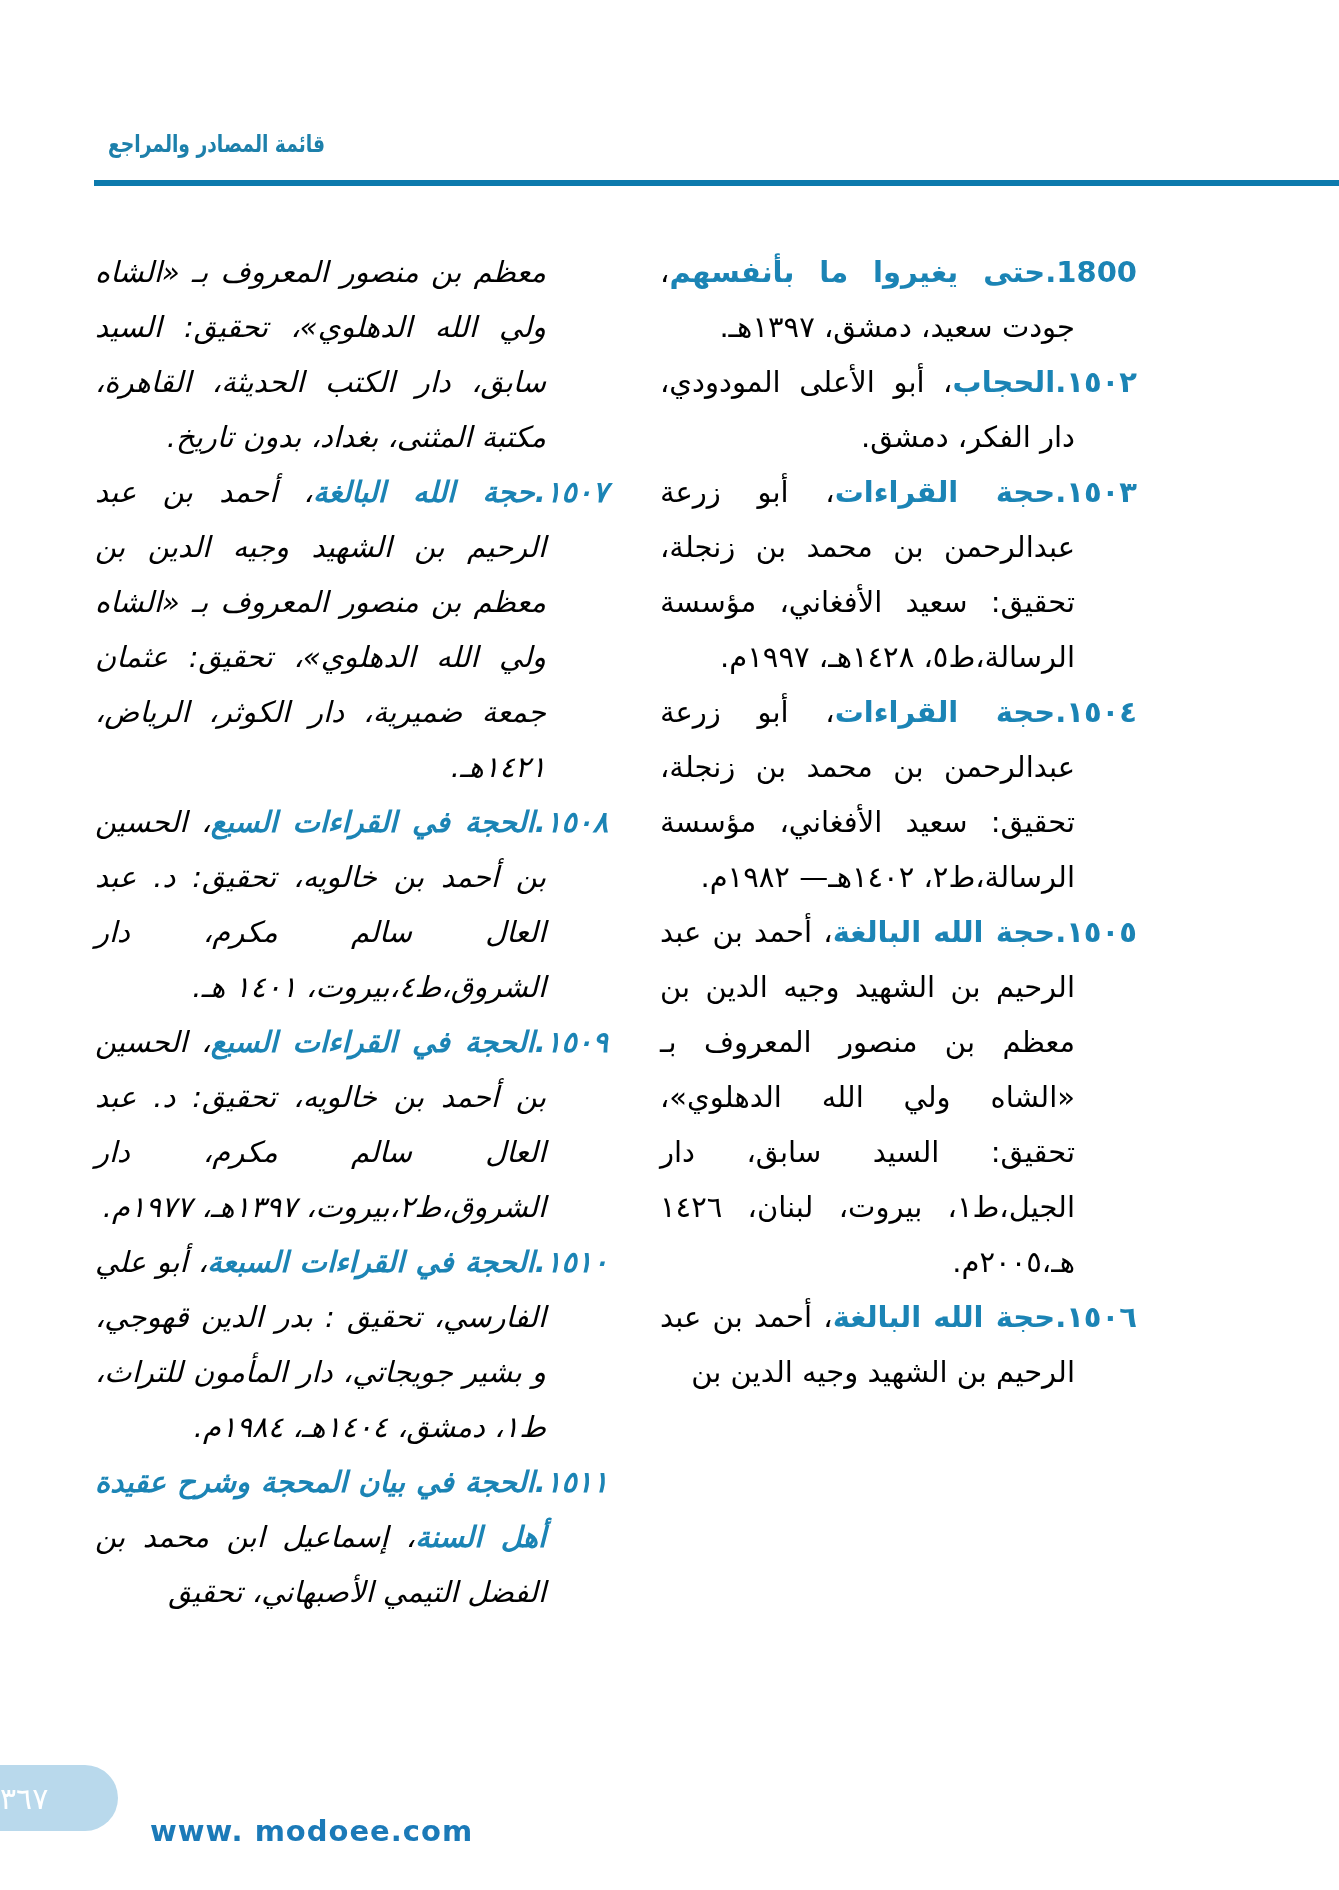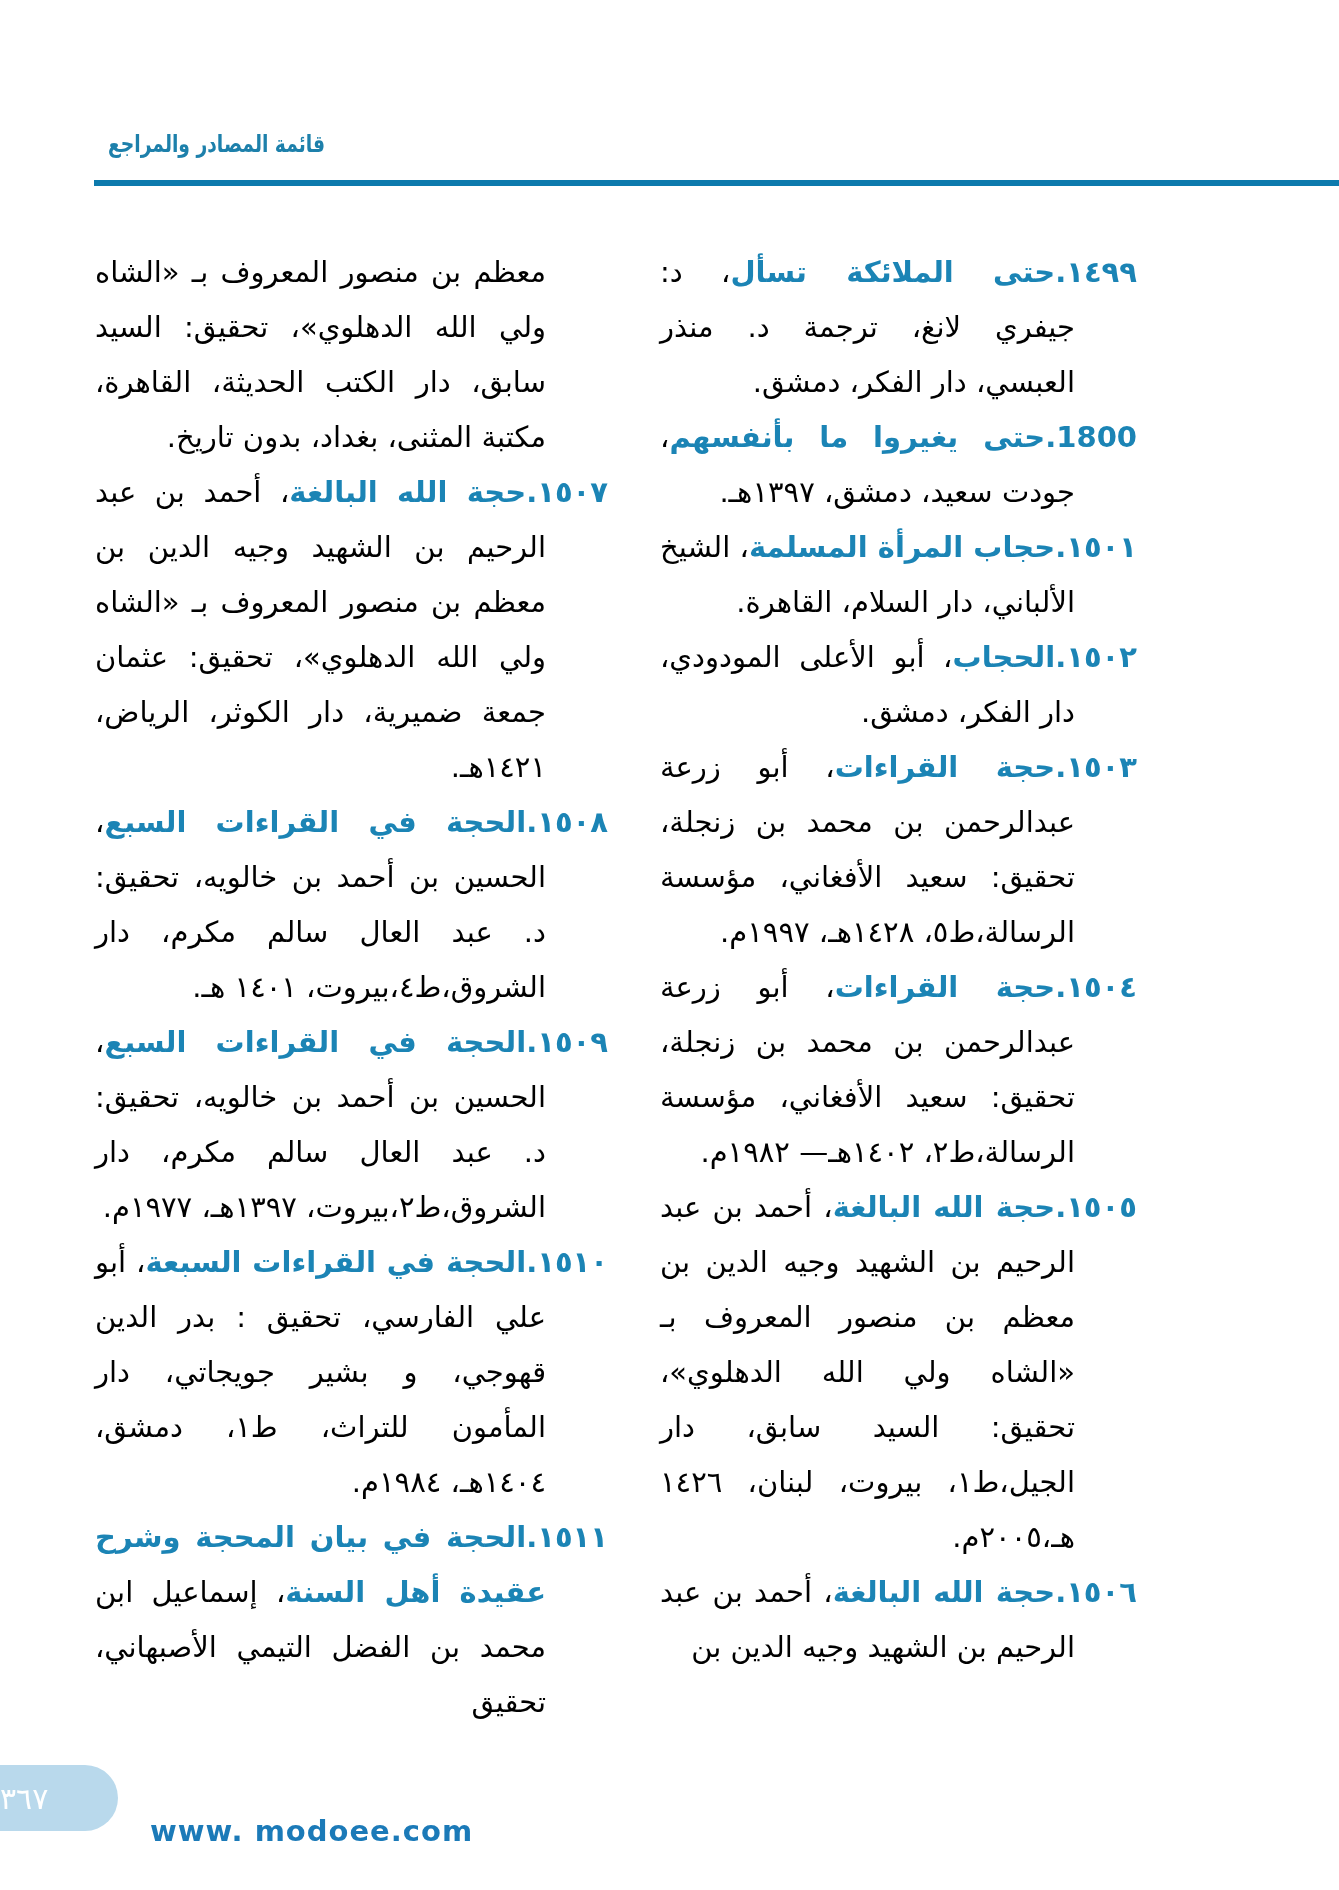--- a/index.html
+++ b/index.html
@@ -39,21 +39,21 @@
   .col {
     position: absolute;
     top: 245px;
     direction: rtl;
     text-align: justify;
     font-size: 29px;
     line-height: 55px;
     color: #000000;
   }
   .col-right { left: 660px; width: 477px; }
-  .col-left  { left: 95px;  width: 513px; }
+  .col-left  { left: 95px;  width: 513px; font-style: italic; }
 
   .col p {
     margin: 0;
     padding: 0 62px 0 0; 
   }
   .col p.entry { text-indent: -62px; } 
   .col p.cont  { text-indent: 0; }
 
   .num, .title {
     color: #1b84b5;
@@ -88,23 +88,21 @@
     text-decoration: none;
   }
 </style>
 </head>
 <body>
 
 <div class="header-title">قائمة المصادر والمراجع</div>
 <div class="header-divider"></div>
 
 <div class="col col-right">
-    <p class="entry"><span class="num">١٤٩٩.</span><span class="title">حتى الملائكة تسأل</span><span class="entry-text">، د: جيفري لانغ، ترجمة د. منذر العبسي، دار الفكر، دمشق.</span></p>
     <p class="entry"><span class="num">1800.</span><span class="title">حتى يغيروا ما بأنفسهم</span><span class="entry-text">، جودت سعيد، دمشق، ١٣٩٧هـ.</span></p>
-    <p class="entry"><span class="num">١٥٠١.</span><span class="title">حجاب المرأة المسلمة</span><span class="entry-text">، الشيخ الألباني، دار السلام، القاهرة.</span></p>
     <p class="entry"><span class="num">١٥٠٢.</span><span class="title">الحجاب</span><span class="entry-text">، أبو الأعلى المودودي، دار الفكر، دمشق.</span></p>
     <p class="entry"><span class="num">١٥٠٣.</span><span class="title">حجة القراءات</span><span class="entry-text">، أبو زرعة عبدالرحمن بن محمد بن زنجلة، تحقيق: سعيد الأفغاني، مؤسسة الرسالة،ط٥، ١٤٢٨هـ، ١٩٩٧م.</span></p>
     <p class="entry"><span class="num">١٥٠٤.</span><span class="title">حجة القراءات</span><span class="entry-text">، أبو زرعة عبدالرحمن بن محمد بن زنجلة، تحقيق: سعيد الأفغاني، مؤسسة الرسالة،ط٢، ١٤٠٢هـ— ١٩٨٢م.</span></p>
     <p class="entry"><span class="num">١٥٠٥.</span><span class="title">حجة الله البالغة</span><span class="entry-text">، أحمد بن عبد الرحيم بن الشهيد وجيه الدين بن معظم بن منصور المعروف بـ «الشاه ولي الله الدهلوي»، تحقيق: السيد سابق، دار الجيل،ط١، بيروت، لبنان، ١٤٢٦ هـ،٢٠٠٥م.</span></p>
     <p class="entry"><span class="num">١٥٠٦.</span><span class="title">حجة الله البالغة</span><span class="entry-text">، أحمد بن عبد الرحيم بن الشهيد وجيه الدين بن</span></p>
   </div>
 
 <div class="col col-left">
     <p class="cont"><span class="entry-text">معظم بن منصور المعروف بـ «الشاه ولي الله الدهلوي»، تحقيق: السيد سابق، دار الكتب الحديثة، القاهرة، مكتبة المثنى، بغداد، بدون تاريخ.</span></p>
     <p class="entry"><span class="num">١٥٠٧.</span><span class="title">حجة الله البالغة</span><span class="entry-text">، أحمد بن عبد الرحيم بن الشهيد وجيه الدين بن معظم بن منصور المعروف بـ «الشاه ولي الله الدهلوي»، تحقيق: عثمان جمعة ضميرية، دار الكوثر، الرياض، ١٤٢١هـ.</span></p>

